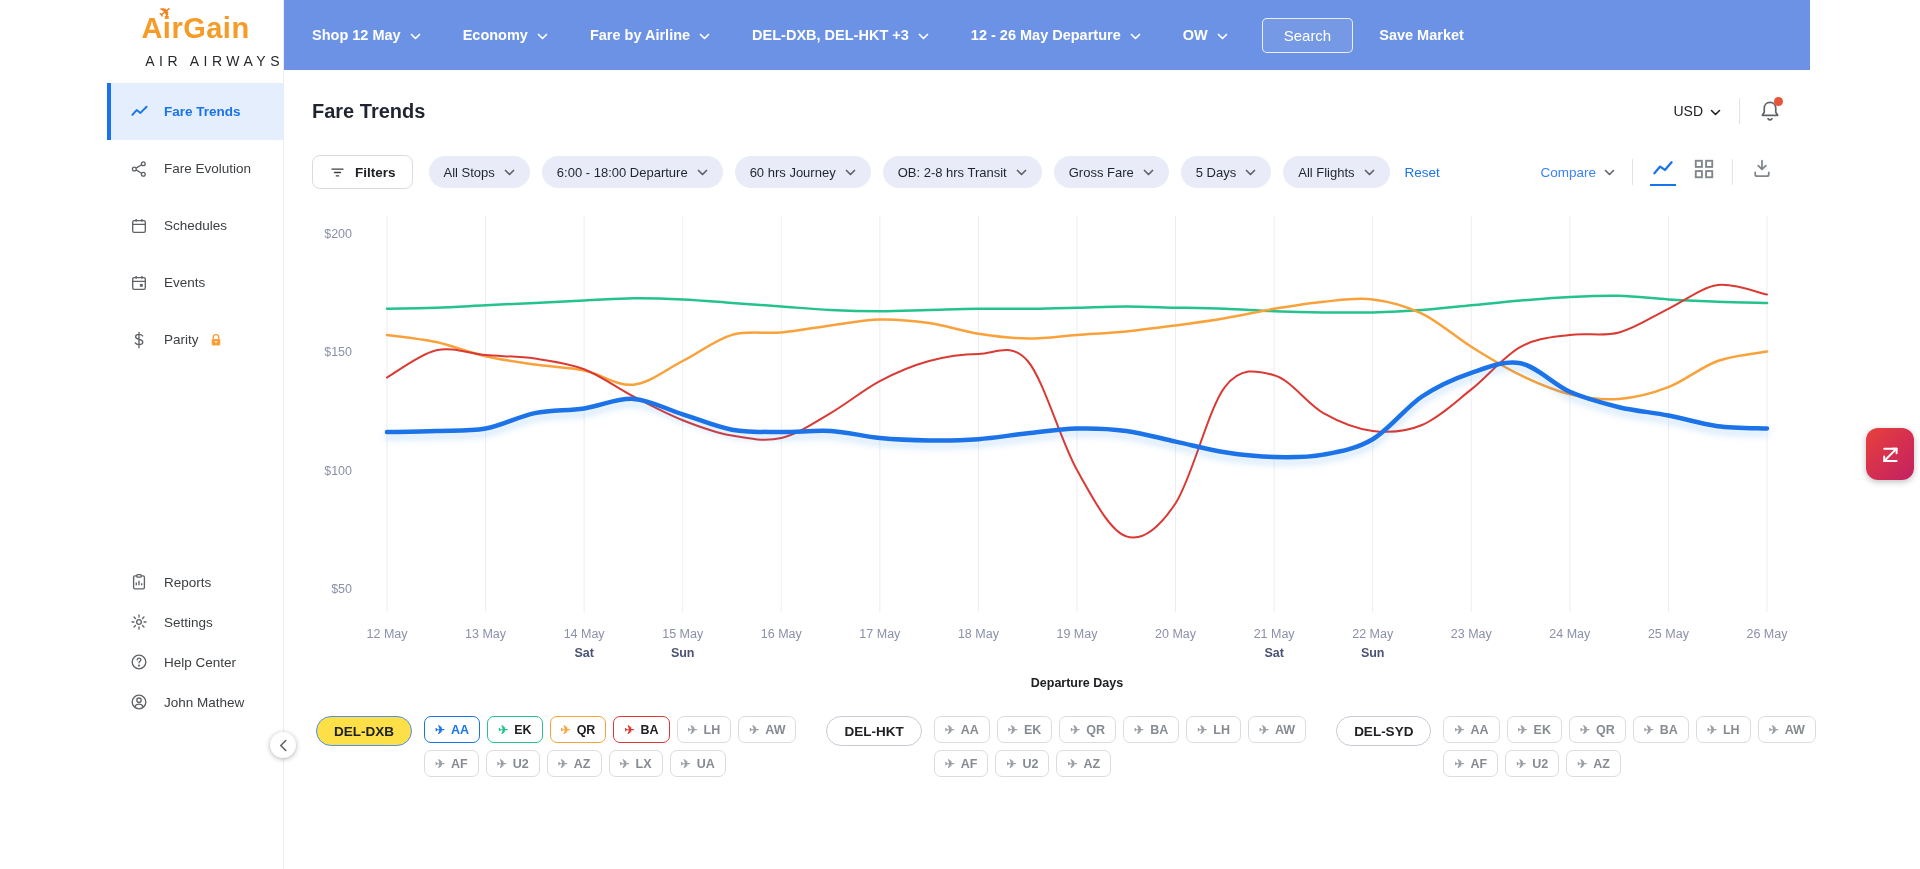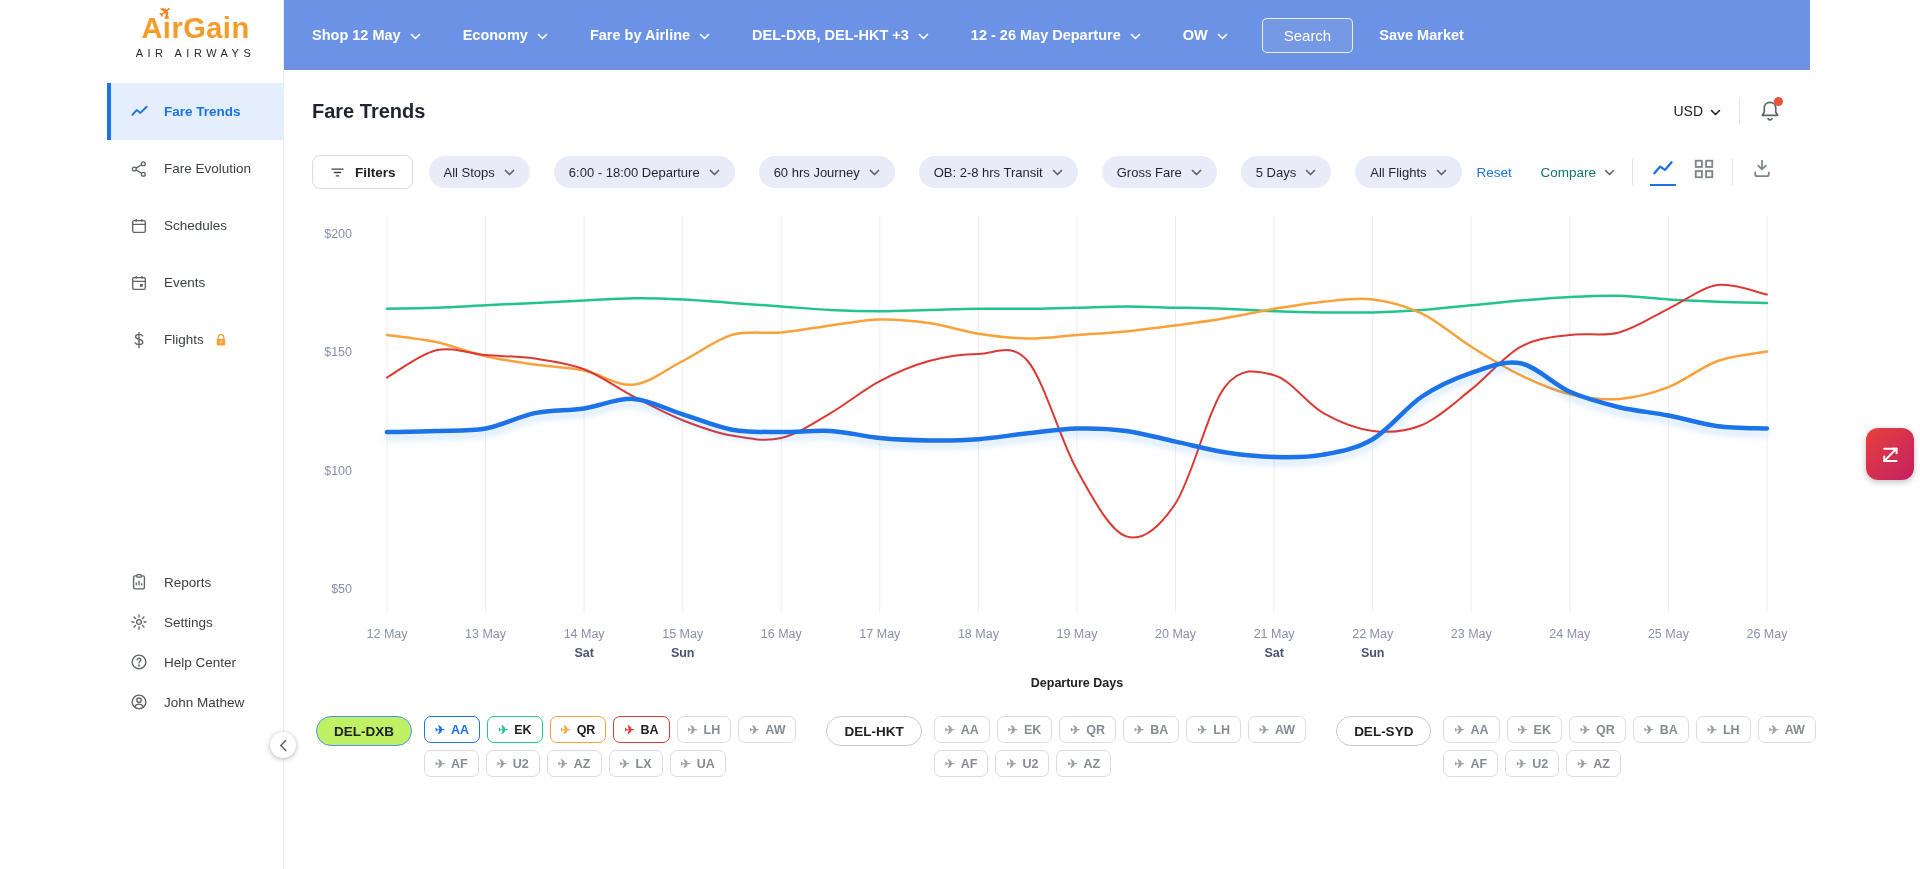--- a/index.html
+++ b/index.html
@@ -5,21 +5,21 @@
   html,body{margin:0;padding:0;}
   body{width:1920px;height:869px;position:relative;background:#fff;overflow:hidden;
        font-family:"Liberation Sans",sans-serif;color:#202124;}
 
   
   .sidebar{position:absolute;left:0;top:0;width:284px;height:869px;background:#fff;
            border-right:1px solid #ECEDF1;box-sizing:border-box;z-index:2;}
   .logo-wrap{position:absolute;left:107px;top:12px;width:177px;text-align:center;}
   .logo-text{font-size:29px;font-weight:bold;color:#F59B27;letter-spacing:.5px;position:relative;display:inline-block;}
   .logo-plane{position:absolute;left:18px;top:-9px;font-size:15px;color:#F0821E;transform:rotate(-38deg);}
-  .logo-sub{font-size:11px;letter-spacing:4.5px;color:#26282B;margin-top:2px;font-weight:500;}
+  .logo-sub{font-size:14px;letter-spacing:4.5px;color:#26282B;margin-top:8px;font-weight:500;text-align:right;}
   .nav-top{position:absolute;top:83px;left:0;width:284px;}
   .nav-bottom{position:absolute;top:562px;left:0;width:284px;}
   .nav-item{position:relative;margin-left:107px;width:177px;height:57px;display:flex;align-items:center;cursor:pointer;}
   .nav-bottom .nav-item{height:40px;}
   .nav-item .ic{margin-left:23px;width:20px;height:20px;color:#5F6368;display:flex;align-items:center;}
   .nav-item .lbl{margin-left:14px;font-size:13.5px;color:#3C4043;white-space:nowrap;}
   .nav-item.active{background:#E4EEFC;}
   .nav-item.active::before{content:"";position:absolute;left:0;top:0;bottom:0;width:4px;background:#1A73E8;}
   .nav-item.active .ic{color:#1A73E8;}
   .nav-item.active .lbl{color:#1A73E8;font-weight:bold;}
@@ -47,37 +47,37 @@
   .tab .info{color:#5F6368;display:flex;}
   .header-right{margin-left:auto;display:flex;align-items:center;gap:18px;}
   .usd{font-size:14px;color:#202124;display:flex;gap:7px;align-items:center;cursor:pointer;font-weight:500;}
   .vdiv{width:1px;height:26px;background:#E1E3E8;}
   .bell{position:relative;color:#5F6368;cursor:pointer;display:flex;}
   .bell .dot{position:absolute;top:-2px;right:-1px;width:9px;height:9px;border-radius:50%;background:#E8533A;}
 
   .filter-row{position:absolute;top:84px;left:28px;right:36px;height:36px;display:flex;align-items:center;}
   .filters-btn{display:flex;align-items:center;gap:9px;border:1px solid #DADCE0;border-radius:8px;height:34px;
                padding:0 16px;font-size:13.5px;font-weight:600;color:#202124;background:#fff;cursor:pointer;}
-  .chips{display:flex;gap:24px;margin-left:16px;align-items:center;justify-content:flex-end;}
+  .chips{display:flex;gap:12px;margin-left:16px;align-items:center;justify-content:flex-end;}
   .chip{background:#E9EBF8;border-radius:17px;height:32px;display:flex;align-items:center;padding:0 15px;gap:9px;
         font-size:13px;color:#1F2430;font-weight:500;cursor:pointer;white-space:nowrap;}
   .chip .chev{color:#5F6368;display:flex;}
   .reset{color:#1A73E8;font-size:13.5px;margin-left:15px;font-weight:500;cursor:pointer;}
   .fr-right{margin-left:auto;display:flex;align-items:center;gap:17px;}
-  .compare{font-size:13.5px;color:#0f766e;display:flex;gap:8px;align-items:center;font-weight:500;cursor:pointer;}
+  .compare{font-size:13.5px;color:#3b82f6;display:flex;gap:8px;align-items:center;font-weight:500;cursor:pointer;}
   .icon-btn{color:#80868B;display:flex;cursor:pointer;padding-bottom:5px;border-bottom:2.5px solid transparent;}
   .icon-btn.active{color:#1A73E8;border-bottom:2.5px solid #1A73E8;}
 
   .chart-area{position:absolute;left:0;top:140px;width:1526px;height:500px;}
 
   .markets{position:absolute;top:646px;left:32px;display:flex;gap:30px;align-items:flex-start;}
   .market-group{display:flex;gap:12px;align-items:flex-start;}
   .route-pill{height:28px;border:1px solid #C7CBD4;border-radius:16px;padding:0 17px;display:flex;align-items:center;
               font-size:13.5px;font-weight:600;color:#202124;background:#fff;cursor:pointer;white-space:nowrap;}
-  .route-pill.selected{border-color:#4D90F0;background:#bef264;text-align:center;}
+  .route-pill.selected{border-color:#4D90F0;background:#fde047;text-align:center;}
   .chips-col{display:flex;flex-direction:column;gap:7px;}
   .chips-row{display:flex;gap:7px;}
   .achip{height:25px;border:1px solid #DADCE0;border-radius:7px;padding:0 10px;display:flex;align-items:center;gap:6px;
          font-size:12.5px;font-weight:600;color:#868B92;background:#fff;cursor:pointer;}
   .achip .plane{font-size:12px;line-height:1;}
 
   .z-badge{position:absolute;right:6px;top:428px;width:48px;height:52px;border-radius:12px;
            background:linear-gradient(135deg,#E8403C 0%,#C22063 100%);display:flex;align-items:center;
            justify-content:center;cursor:pointer;z-index:6;box-shadow:0 2px 6px rgba(0,0,0,.25);}
 </style>
@@ -130,21 +130,21 @@
           </svg>
         </span>
         <span class="lbl">Events</span>
       </div>
       <div class="nav-item">
         <span class="ic">
           <svg viewBox="0 0 20 20" width="18" height="18" fill="none" stroke="currentColor" stroke-width="1.5" stroke-linecap="round">
             <path d="M14 5.5c-.8-1.2-2.2-1.8-4-1.8-2.2 0-3.8 1-3.8 2.8 0 3.8 8 2 8 5.8 0 1.8-1.8 2.9-4.2 2.9-2 0-3.5-.8-4.2-2M10 1.5v17"></path>
           </svg>
         </span>
-        <span class="lbl">Flights</span>
+        <span class="lbl">Parity</span>
         <span class="lock-wrap">
           <svg viewBox="0 0 20 20" width="16" height="16">
             <path d="M6.6 8.6V6.7a3.4 3.4 0 0 1 6.8 0v1.9" fill="none" stroke="#F9A13A" stroke-width="1.8"></path>
             <rect x="4.6" y="8.6" width="10.8" height="8.2" rx="1.4" fill="#F9A13A"></rect>
             <circle cx="10" cy="12.2" r="1.1" fill="#fff"></circle>
           </svg>
         </span>
       </div>
     </div>
   <div class="nav-bottom" id="nav-bottom">

